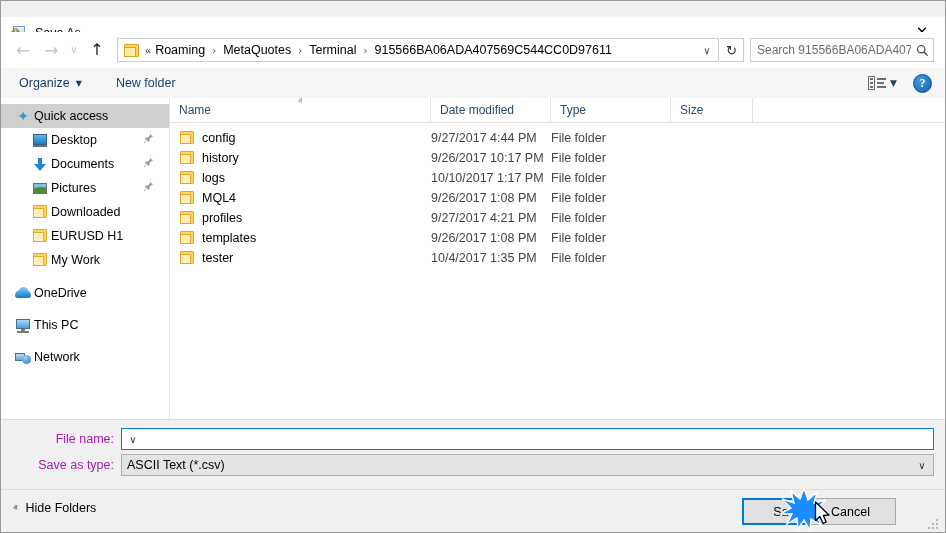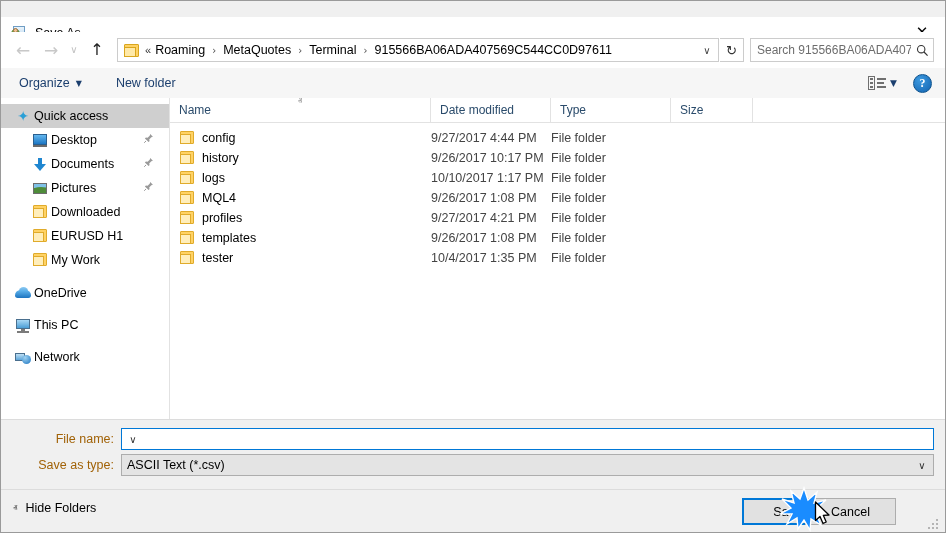--- a/index.html
+++ b/index.html
@@ -356,21 +356,21 @@
     border-top: 1px solid #dcdcdc;
   }
   .form-row {
     position: absolute; left: 0; width: 100%;
     height: 22px; display: flex; align-items: center;
   }
   #row-filename { top: 8px; }
   #row-filetype { top: 34px; }
   .form-label {
     width: 120px; text-align: right; padding-right: 7px;
-    font-size: 12.5px; color: #a16207; box-sizing: border-box;
+    font-size: 12.5px; color: #a21caf; box-sizing: border-box;
     flex: none;
   }
   .combo {
     flex: 1 1 auto; height: 22px; margin-right: 11px;
     display: flex; align-items: center; box-sizing: border-box;
     min-width: 0;
   }
   #filename-combo {
     background: #fff; border: 1px solid #0078d7;
   }

